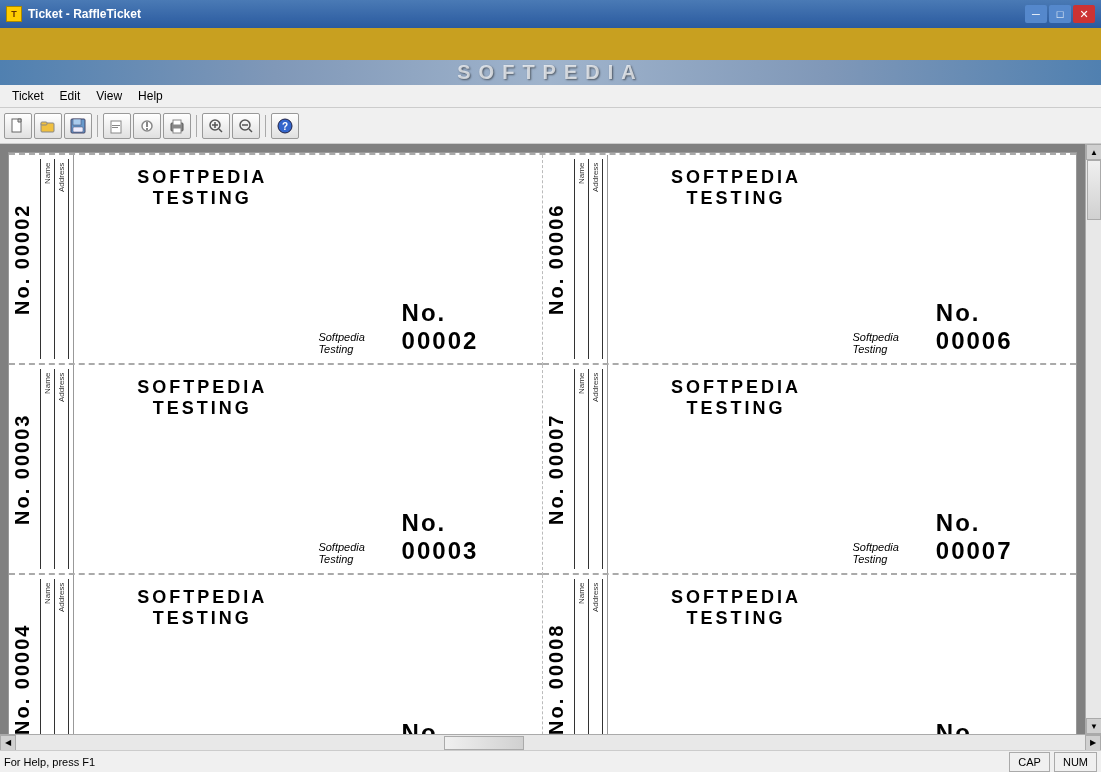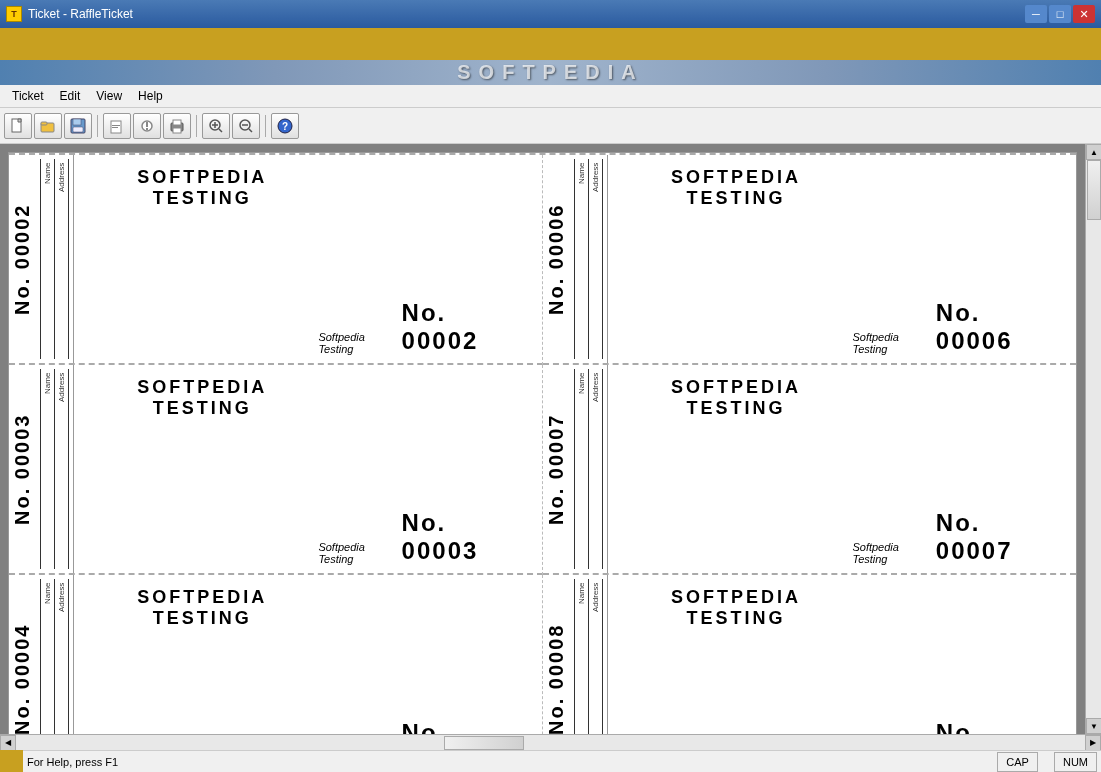--- a/index.html
+++ b/index.html
@@ -36,21 +36,21 @@
       display: flex;
       align-items: center;
       justify-content: center;
       font-size: 9px;
       color: #663300;
       font-weight: bold;
     }
     .title-text {
       color: white;
       font-size: 12px;
-      font-weight: normal;
+      font-weight: bold;
     }
     .title-buttons {
       display: flex;
       gap: 2px;
     }
     .title-btn {
       width: 22px;
       height: 18px;
       display: flex;
       align-items: center;
@@ -332,30 +332,29 @@
 
     
     .status-bar {
       height: 22px;
       background: #f0f0f0;
       border-top: 1px solid #ccc;
       display: flex;
       align-items: center;
       padding: 0 4px;
       flex-shrink: 0;
-      margin-left: 23px;
     }
     .status-text {
       font-size: 11px;
       color: #000;
       flex: 1;
     }
     .status-indicators {
       display: flex;
-      gap: 16px;
+      gap: 4px;
     }
     .status-indicator {
       padding: 0 8px;
       font-size: 11px;
       border: 1px solid #aaa;
       height: 20px;
       display: flex;
       align-items: center;
       background: #f0f0f0;
       min-width: 40px;

